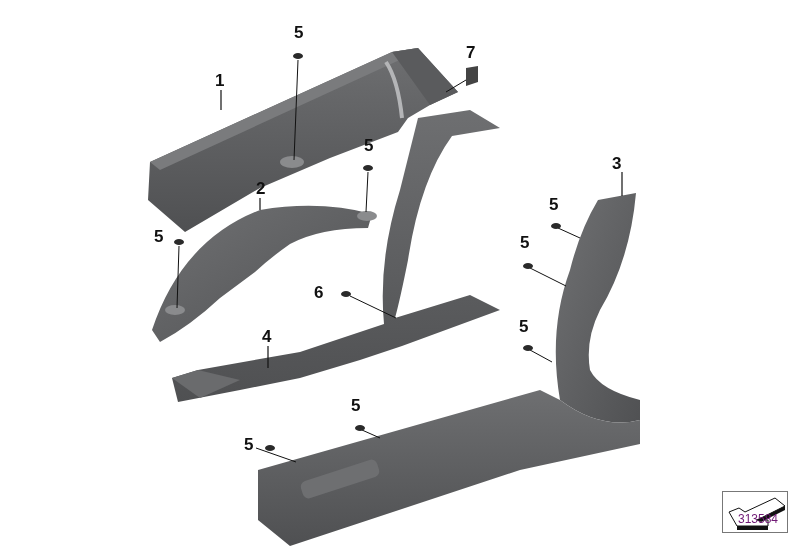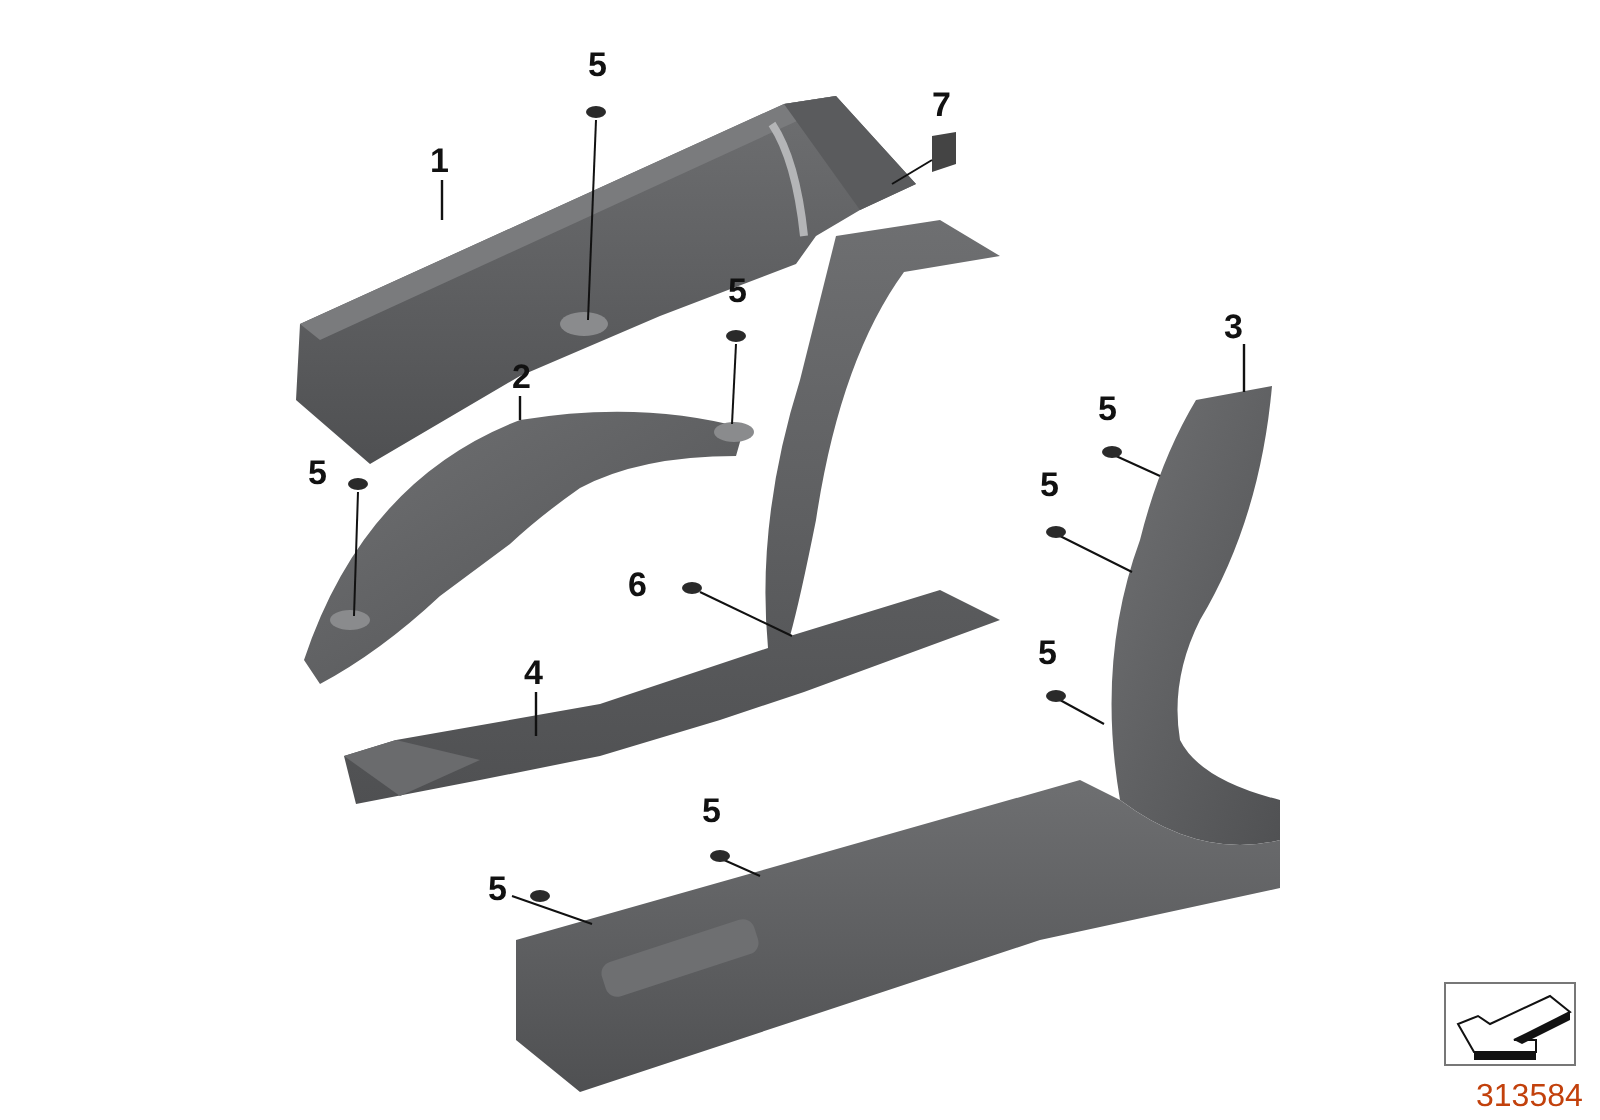--- a/index.html
+++ b/index.html
@@ -1,19 +1,19 @@
 <!DOCTYPE html>
 <html><head>
 <meta charset="utf-8">
 <style>
   html, body { margin: 0; padding: 0; background: #ffffff; }
   body { width: 800px; height: 560px; position: relative; overflow: hidden; font-family: "Liberation Sans", sans-serif; }
   #diagram { position: absolute; left: 0; top: 0; width: 800px; height: 560px; }
   .callout { position: absolute; font-family: "Liberation Sans", sans-serif; font-weight: bold; font-size: 17px; color: #111; line-height: 1; }
-  .doc-id { position: absolute; left: 738px; top: 540px; font-size: 16px; color: #c2410c; font-family: "Liberation Sans", sans-serif; }
+  .doc-id { position: absolute; left: 738px; top: 512px; font-size: 12px; color: #701a75; font-family: "Liberation Sans", sans-serif; }
   .nav-box { position: absolute; left: 722px; top: 491px; width: 64px; height: 40px; border: 1px solid #777; background: #fff; cursor: pointer; }
 </style>
 </head>
 <body>
 
 <svg id="diagram" viewBox="0 0 800 560" xmlns="http://www.w3.org/2000/svg">
   <defs>
     <linearGradient id="g1" x1="0" y1="0" x2="0" y2="1">
       <stop offset="0" stop-color="#6e6f71"></stop>
       <stop offset="1" stop-color="#4f5052"></stop>

